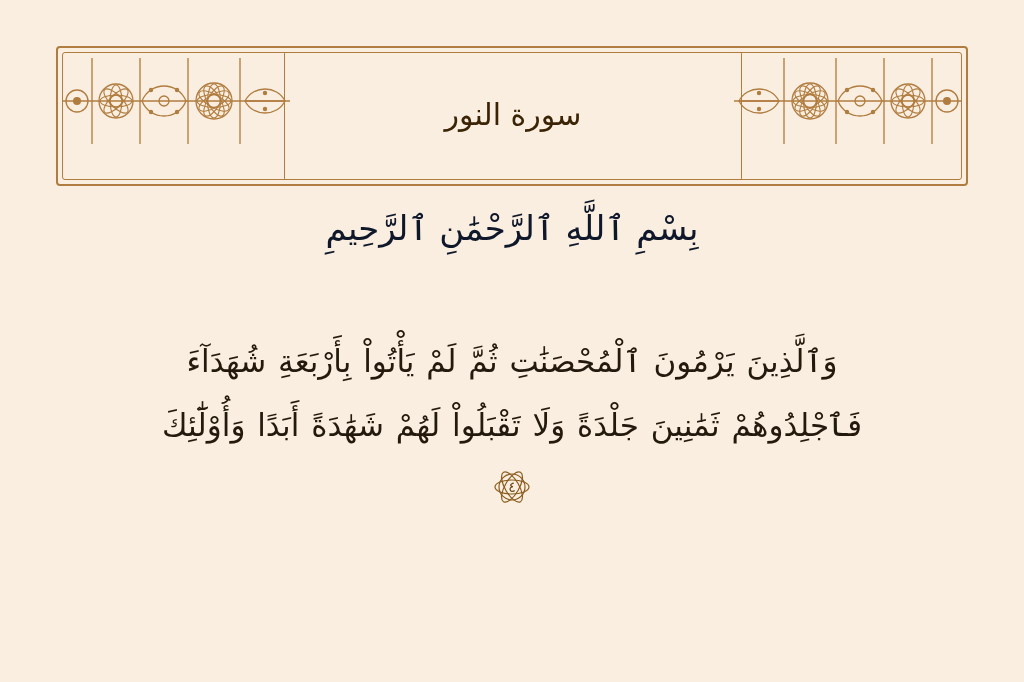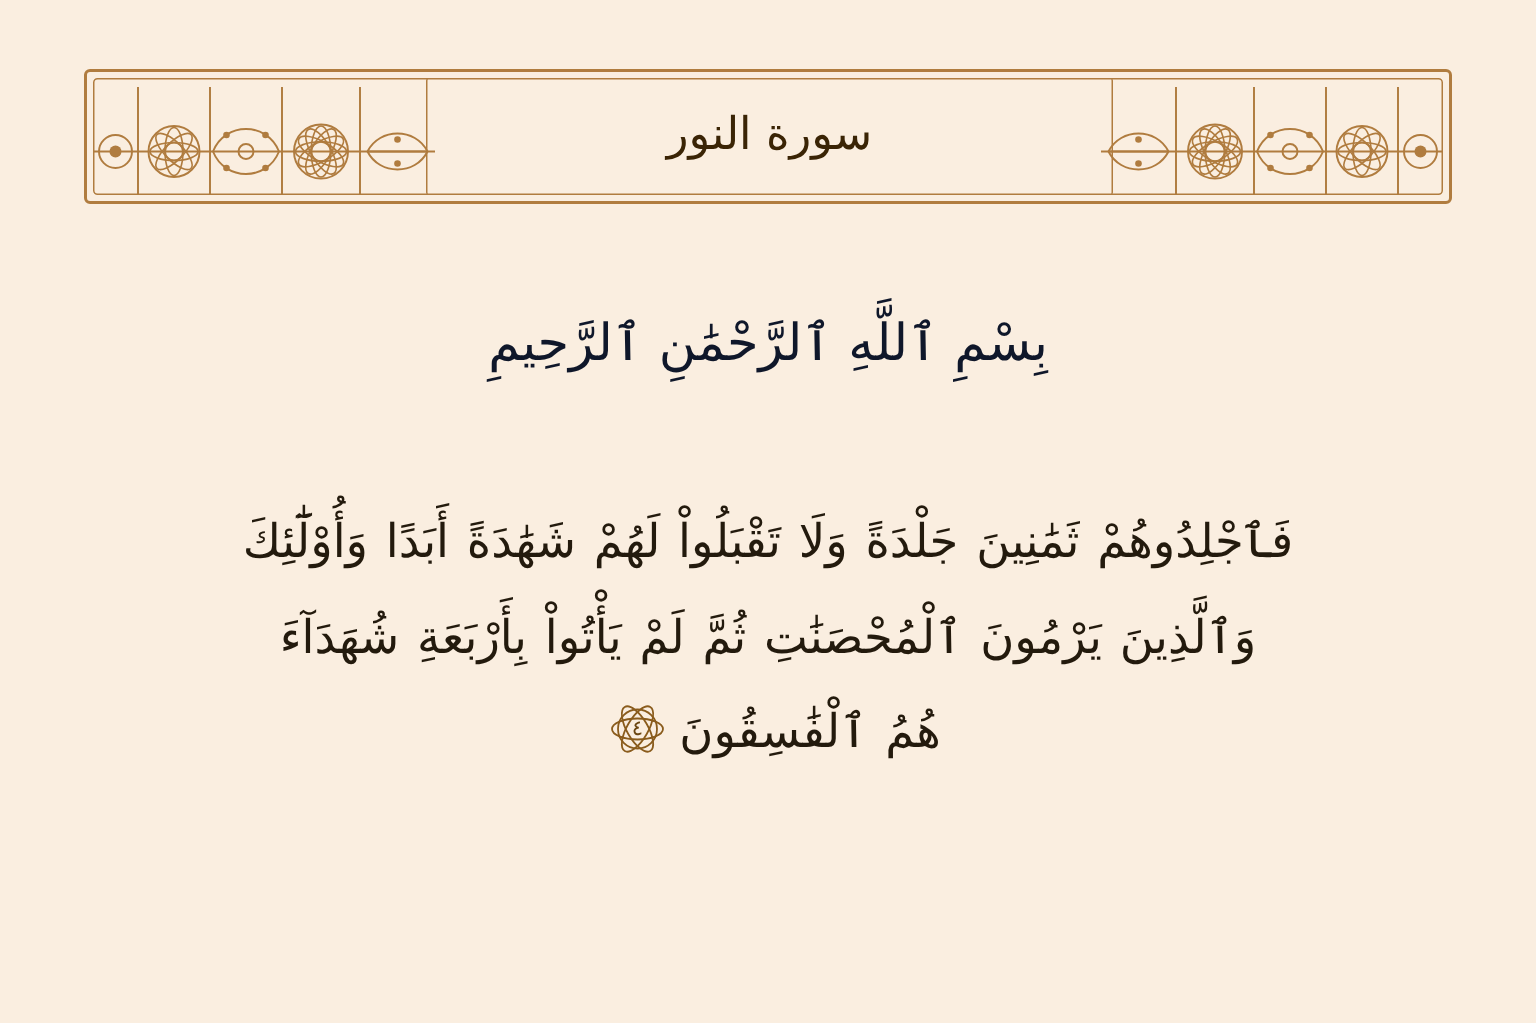--- a/index.html
+++ b/index.html
@@ -20,21 +20,21 @@
     height: 682px;
     background: #faeee0;
   }
 
   
   .banner-wrap {
     position: absolute;
     left: 56px;
     top: 46px;
     width: 912px;
-    height: 90px;
+    height: 140px;
   }
   .banner-outer {
     position: absolute;
     inset: 0;
     border: 2px solid #b07c3f;
     border-radius: 4px;
     background: #faeee0;
   }
   .banner-inner {
     position: absolute;
@@ -240,24 +240,24 @@
             <circle cx="0" cy="8" r="2.2" fill="#b07c3f" stroke="none"></circle>
           </g>
         </g>
       </svg>
     </div>
   </div>
 
   <div class="basmala">بِسْمِ ٱللَّهِ ٱلرَّحْمَٰنِ ٱلرَّحِيمِ</div>
 
   <div class="ayah-block">
+    <span class="ayah-line">وَٱلَّذِينَ يَرْمُونَ ٱلْمُحْصَنَٰتِ ثُمَّ لَمْ يَأْتُواْ بِأَرْبَعَةِ شُهَدَآءَ</span>
     <span class="ayah-line">فَٱجْلِدُوهُمْ ثَمَٰنِينَ جَلْدَةً وَلَا تَقْبَلُواْ لَهُمْ شَهَٰدَةً أَبَدًا وَأُوْلَٰٓئِكَ</span>
-    <span class="ayah-line">وَٱلَّذِينَ يَرْمُونَ ٱلْمُحْصَنَٰتِ ثُمَّ لَمْ يَأْتُواْ بِأَرْبَعَةِ شُهَدَآءَ</span>
     <span class="ayah-line last">
-      <span>هُمُ ٱلْفَٰسِقُونَ</span><span class="ayah-number">
+      <span class="ayah-number">
         <svg width="44" height="44" viewBox="0 0 44 44" xmlns="http://www.w3.org/2000/svg">
           <g fill="none" stroke="#8a5c1d" stroke-width="1.2">
             <circle cx="22" cy="22" r="13"></circle>
             <g>
               <ellipse cx="22" cy="22" rx="17" ry="7"></ellipse>
               <ellipse cx="22" cy="22" rx="17" ry="7" transform="rotate(60 22 22)"></ellipse>
               <ellipse cx="22" cy="22" rx="17" ry="7" transform="rotate(120 22 22)"></ellipse>
             </g>
           </g>
         </svg>

